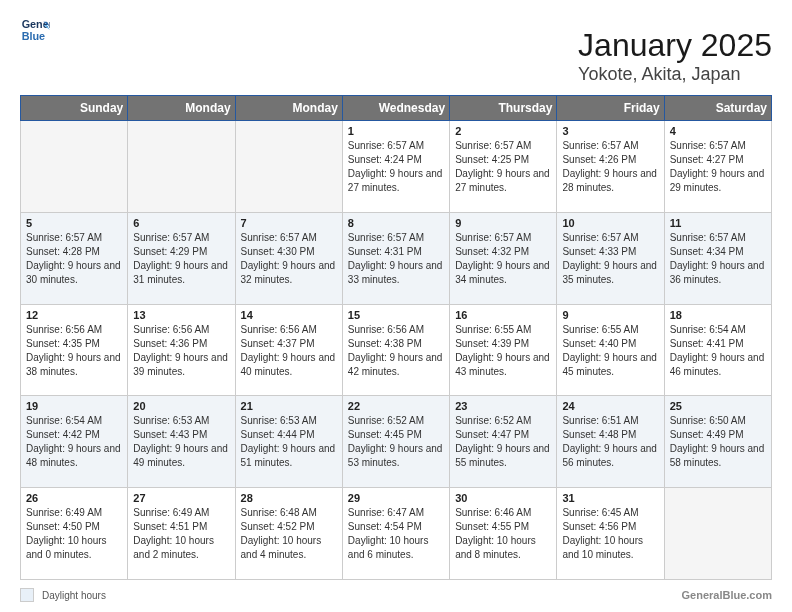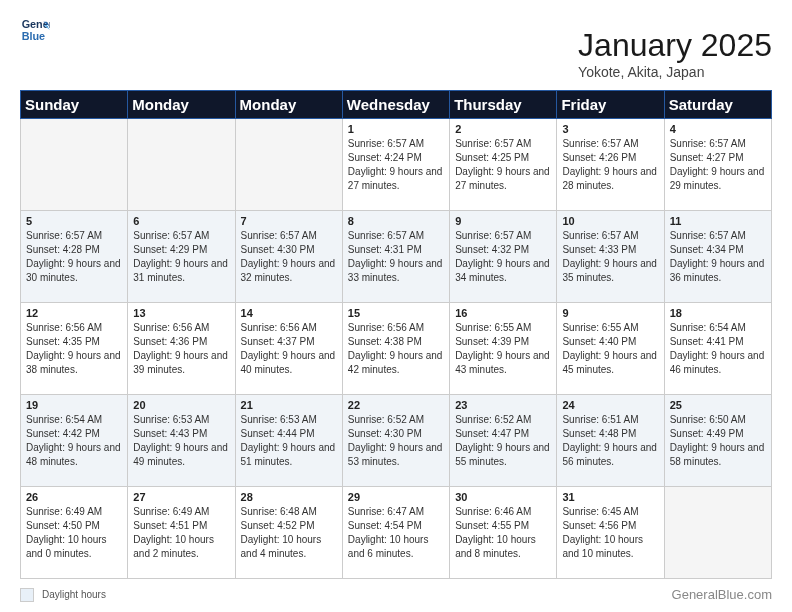--- a/index.html
+++ b/index.html
@@ -34,37 +34,37 @@
     }
     .title-block {
       margin-top: 12px;
     }
     .month-title {
       font-size: 32px;
       color: #1a1a1a;
       font-weight: normal;
     }
     .subtitle {
-      font-size: 14px;
+      font-size: 18px;
       color: #444;
     }
     .calendar {
       flex: 1;
       border: 1px solid #ccc;
       border-collapse: collapse;
       width: 100%;
       table-layout: fixed;
     }
     .calendar th {
-      background: #0f172a;
+      background: #737373;
       color: white;
-      font-size: 15px;
+      font-size: 12px;
       font-weight: bold;
       padding: 5px 4px;
-      text-align: left;
+      text-align: right;
       border: 1px solid #2558a0;
     }
     .calendar td {
       border: 1px solid #ccc;
       vertical-align: top;
       padding: 4px 5px;
       font-size: 9.5px;
       color: #222;
       background: #fff;
       width: calc(100% / 7);
@@ -274,21 +274,21 @@
           </td>
           <td>
             <span class="day-num">21</span>
             <div class="day-info">Sunrise: 6:53 AM
 Sunset: 4:44 PM
 Daylight: 9 hours and 51 minutes.</div>
           </td>
           <td>
             <span class="day-num">22</span>
             <div class="day-info">Sunrise: 6:52 AM
-Sunset: 4:30 PM
+Sunset: 4:45 PM
 Daylight: 9 hours and 53 minutes.</div>
           </td>
           <td>
             <span class="day-num">23</span>
             <div class="day-info">Sunrise: 6:52 AM
 Sunset: 4:47 PM
 Daylight: 9 hours and 55 minutes.</div>
           </td>
           <td>
             <span class="day-num">24</span>
@@ -341,15 +341,15 @@
 Daylight: 10 hours and 10 minutes.</div>
           </td>
           <td class="empty"></td>
         </tr>
       </tbody>
   </table>
 
   <div class="footer">
     <div class="legend-box"></div>
     <span>Daylight hours</span>
-    <span style="margin-left:auto; color:#888; font-size:13px;">GeneralBlue.com</span>
+    <span style="margin-left:auto; color:#888; font-size:11px;font-weight:bold;">GeneralBlue.com</span>
   </div>
 </div>
 
 </body></html>

